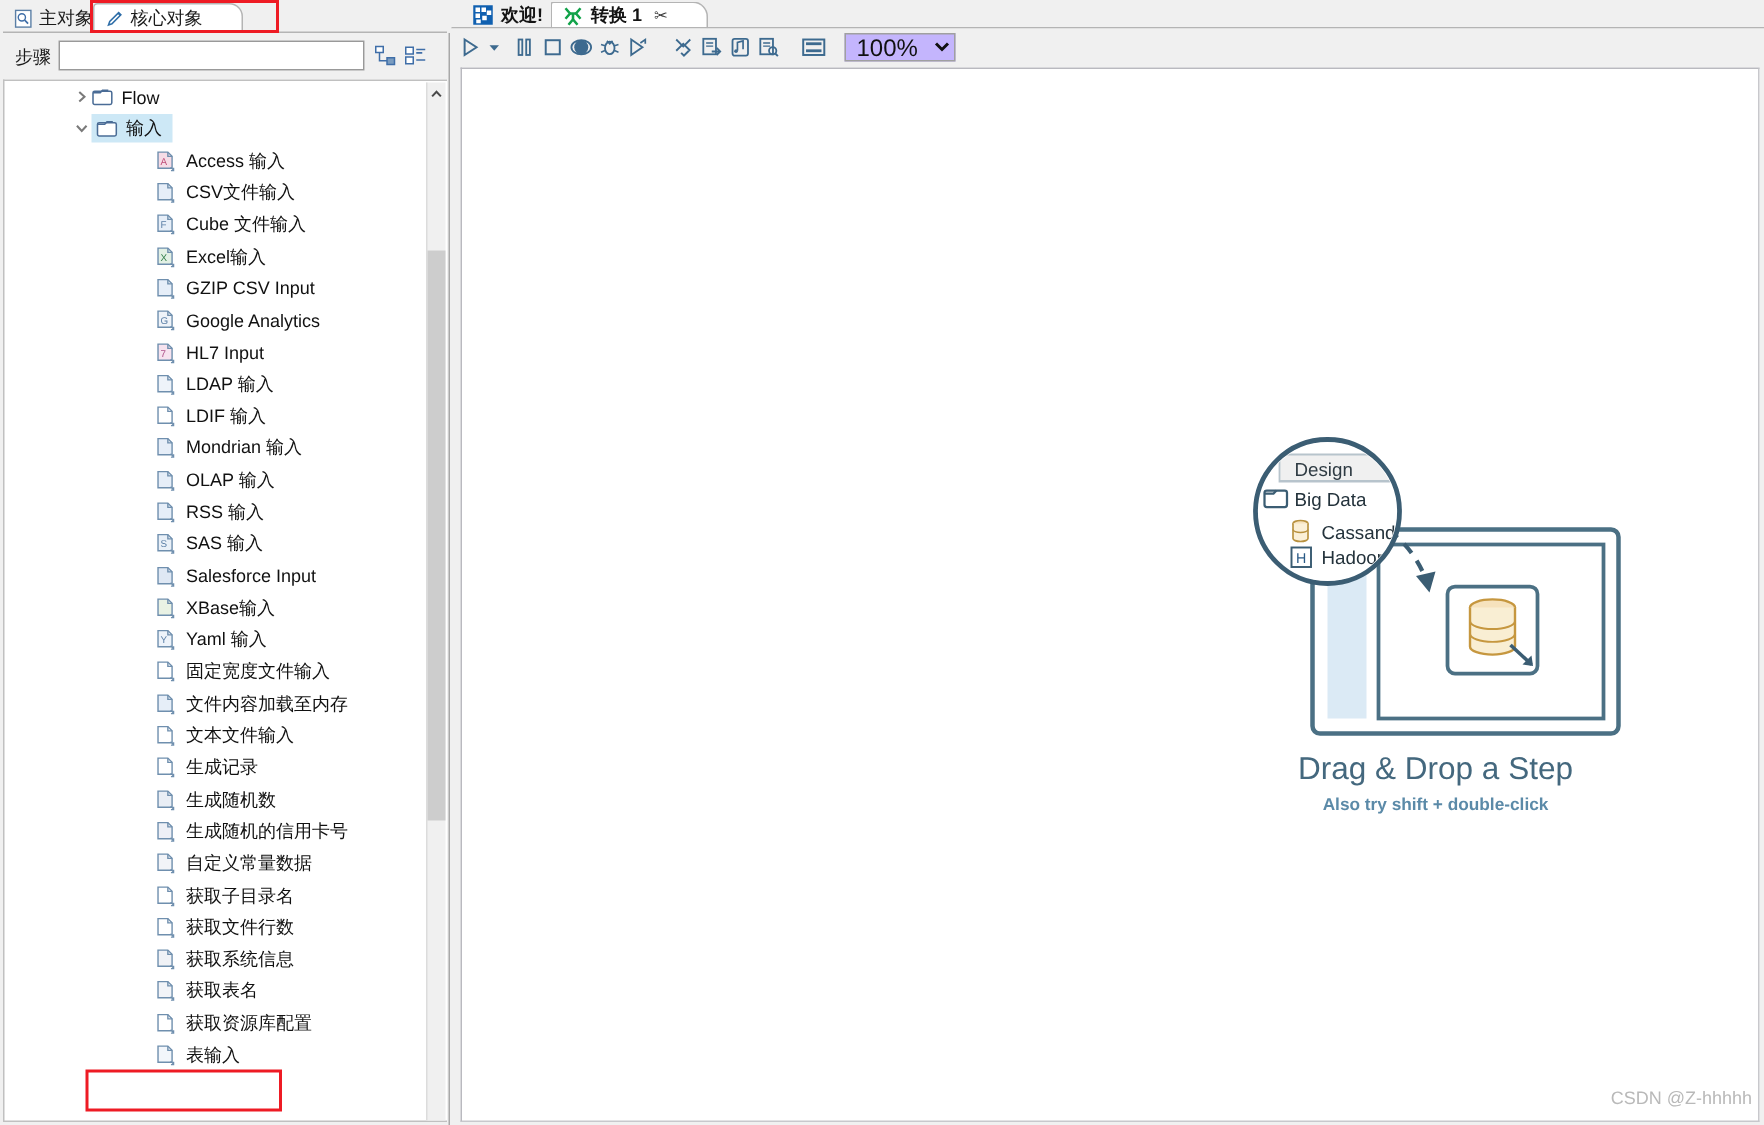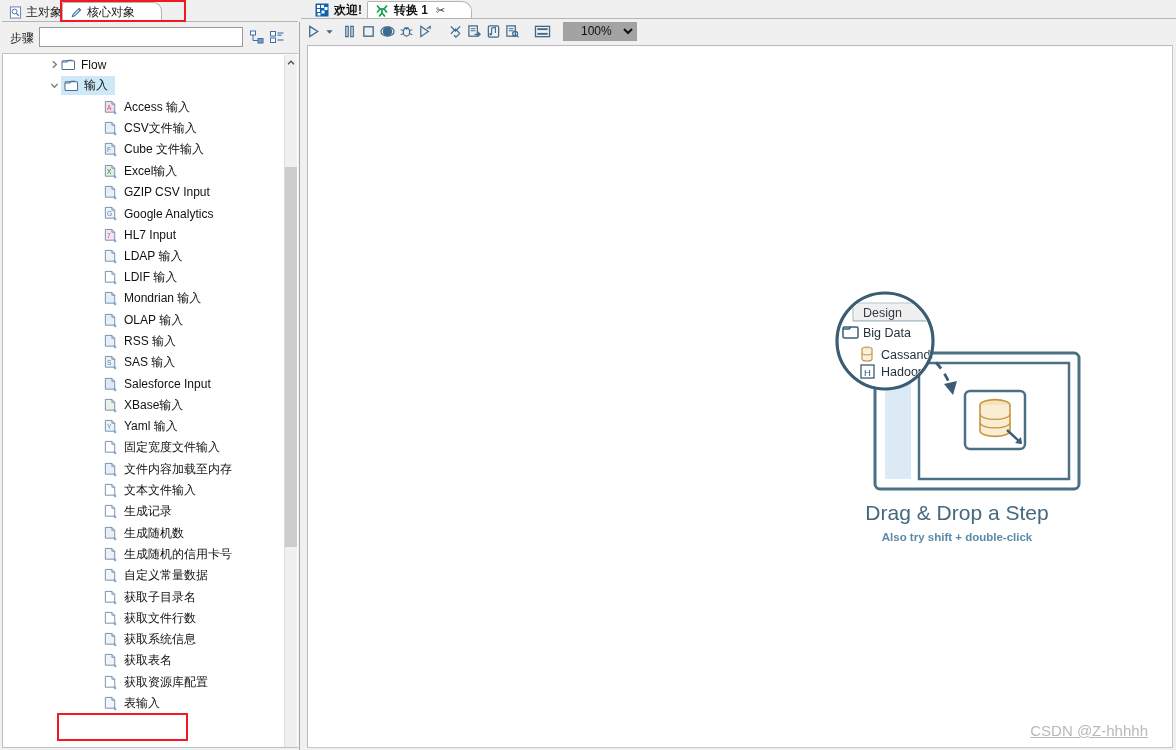--- a/index.html
+++ b/index.html
@@ -222,26 +222,26 @@
     width: 19px; height: 20px;
     display: flex; align-items: center; justify-content: center;
     cursor: default;
   }
   .tb-gap-sm { width: 3px; }
   .tb-gap-md { width: 11px; }
   .tb-sep { width: 4px; }
   #zoom-select {
     margin-left: 11px;
     width: 74px; height: 19px;
-    font-size: 12px;
+    font-size: 16px;
     font-family: "Liberation Sans", sans-serif;
     border: 1px solid #a0a0a0;
-    background: #a3a3a3;
+    background: #c4b5fd;
     color: #111;
-    padding-left: 13px;
+    padding-left: 3px;
     box-sizing: border-box;
   }
 
   #canvas {
     position: absolute;
     left: 6px; top: 45px;
     width: 866px; height: 703px;
     background: #ffffff;
     border: 1px solid #c8c8cc;
     border-top: 1px solid #b9b9bf;
@@ -267,24 +267,23 @@
     position: absolute;
     left: 519px; top: 485px;
     width: 260px;
     text-align: center;
     font-size: 11.5px;
     font-weight: bold;
     color: #5b8aa8;
   }
   #watermark {
     position: absolute;
-    right: 24px; bottom: 8px;
-    font-size: 15px;
+    right: 4px; bottom: 8px;
+    font-size: 12px;
     color: #b9b9b9;
-    text-decoration: underline;
   }
 
   
   .redbox {
     position: absolute;
     border: 2px solid #ee1b24;
     box-sizing: border-box;
     pointer-events: none;
   }
   #redbox-top { left: 60px; top: 0px; width: 126px; height: 22px; }

